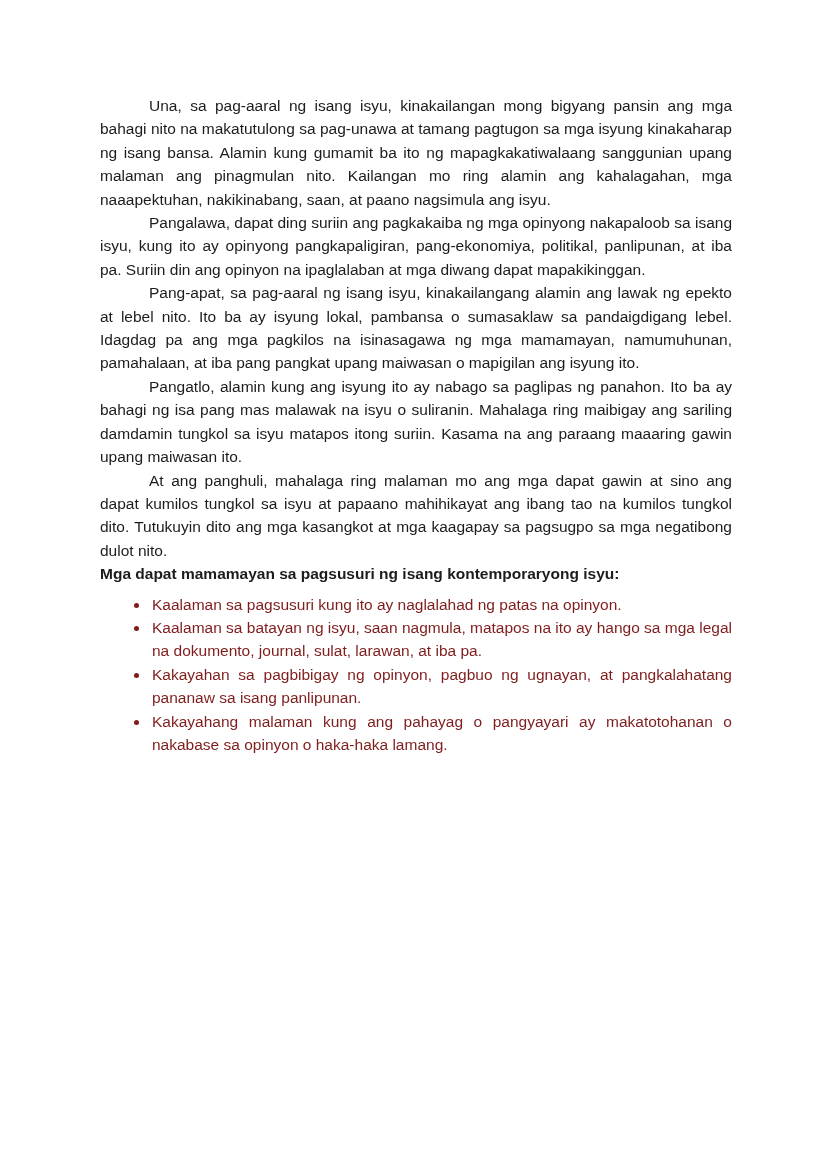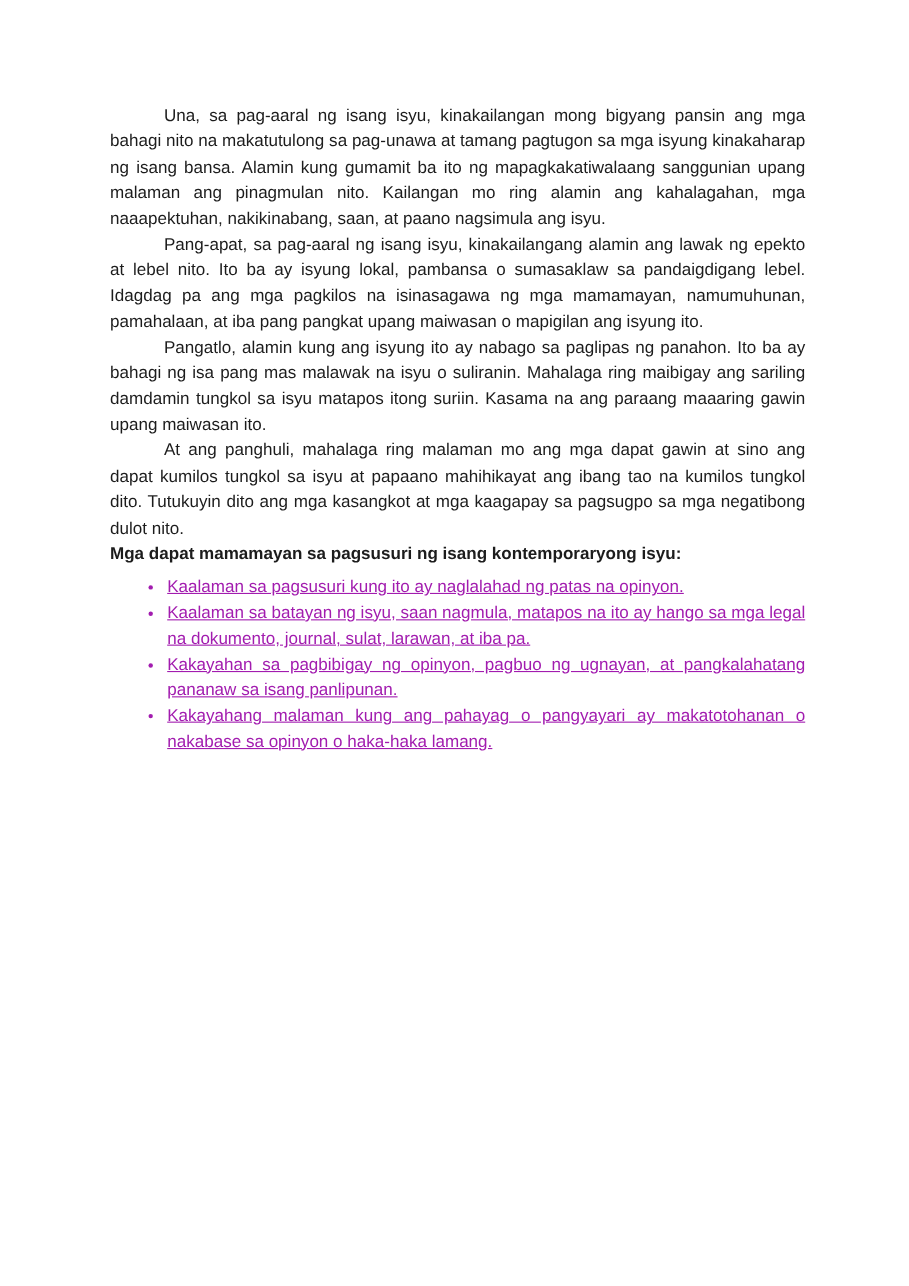--- a/index.html
+++ b/index.html
@@ -41,22 +41,21 @@
   .content ul {
     margin: 7px 0 0 0;
     padding: 0 0 0 50px;
     list-style: disc outside;
   }
   .content li {
     font-size: 15.5px;
     line-height: 23.4px;
     text-align: justify;
     padding-left: 2px;
-    color: #a21caf;
-    text-decoration: underline;
+    color: #7f1d1d;
   }
   .page-number {
     position: absolute;
     left: 0;
     top: 1098px;
     width: 826px;
     text-align: left;
     font-family: "Liberation Serif", serif;
     font-size: 17px;
     color: #1c1c1c;
@@ -72,20 +71,21 @@
     letter-spacing: 1px;
     color: #d3d3d3;
   }
 </style>
 </head>
 <body>
 
 <div class="page">
   <div class="content">
     <p>Una, sa pag-aaral ng isang isyu, kinakailangan mong bigyang pansin ang mga bahagi nito na makatutulong sa pag-unawa at tamang pagtugon sa mga isyung kinakaharap ng isang bansa. Alamin kung gumamit ba ito ng mapagkakatiwalaang sanggunian upang malaman ang pinagmulan nito. Kailangan mo ring alamin ang kahalagahan, mga naaapektuhan, nakikinabang, saan, at paano nagsimula ang isyu.</p>
+    <p>Pangalawa, dapat ding suriin ang pagkakaiba ng mga opinyong nakapaloob sa isang isyu, kung ito ay opinyong pangkapaligiran, pang-ekonomiya, politikal, panlipunan, at iba pa. Suriin din ang opinyon na ipaglalaban at mga diwang dapat mapakikinggan.</p>
     <p>Pang-apat, sa pag-aaral ng isang isyu, kinakailangang alamin ang lawak ng epekto at lebel nito. Ito ba ay isyung lokal, pambansa o sumasaklaw sa pandaigdigang lebel. Idagdag pa ang mga pagkilos na isinasagawa ng mga mamamayan, namumuhunan, pamahalaan, at iba pang pangkat upang maiwasan o mapigilan ang isyung ito.</p>
     <p>Pangatlo, alamin kung ang isyung ito ay nabago sa paglipas ng panahon. Ito ba ay bahagi ng isa pang mas malawak na isyu o suliranin. Mahalaga ring maibigay ang sariling damdamin tungkol sa isyu matapos itong suriin. Kasama na ang paraang maaaring gawin upang maiwasan ito.</p>
     <p>At ang panghuli, mahalaga ring malaman mo ang mga dapat gawin at sino ang dapat kumilos tungkol sa isyu at papaano mahihikayat ang ibang tao na kumilos tungkol dito. Tutukuyin dito ang mga kasangkot at mga kaagapay sa pagsugpo sa mga negatibong dulot nito.</p>
     <h2>Mga dapat mamamayan sa pagsusuri ng isang kontemporaryong isyu:</h2>
     <ul>
       <li>Kaalaman sa pagsusuri kung ito ay naglalahad ng patas na opinyon.</li>
       <li>Kaalaman sa batayan ng isyu, saan nagmula, matapos na ito ay hango sa mga legal na dokumento, journal, sulat, larawan, at iba pa.</li>
       <li>Kakayahan sa pagbibigay ng opinyon, pagbuo ng ugnayan, at pangkalahatang pananaw sa isang panlipunan.</li>
       <li>Kakayahang malaman kung ang pahayag o pangyayari ay makatotohanan o nakabase sa opinyon o haka-haka lamang.</li>
     </ul>

